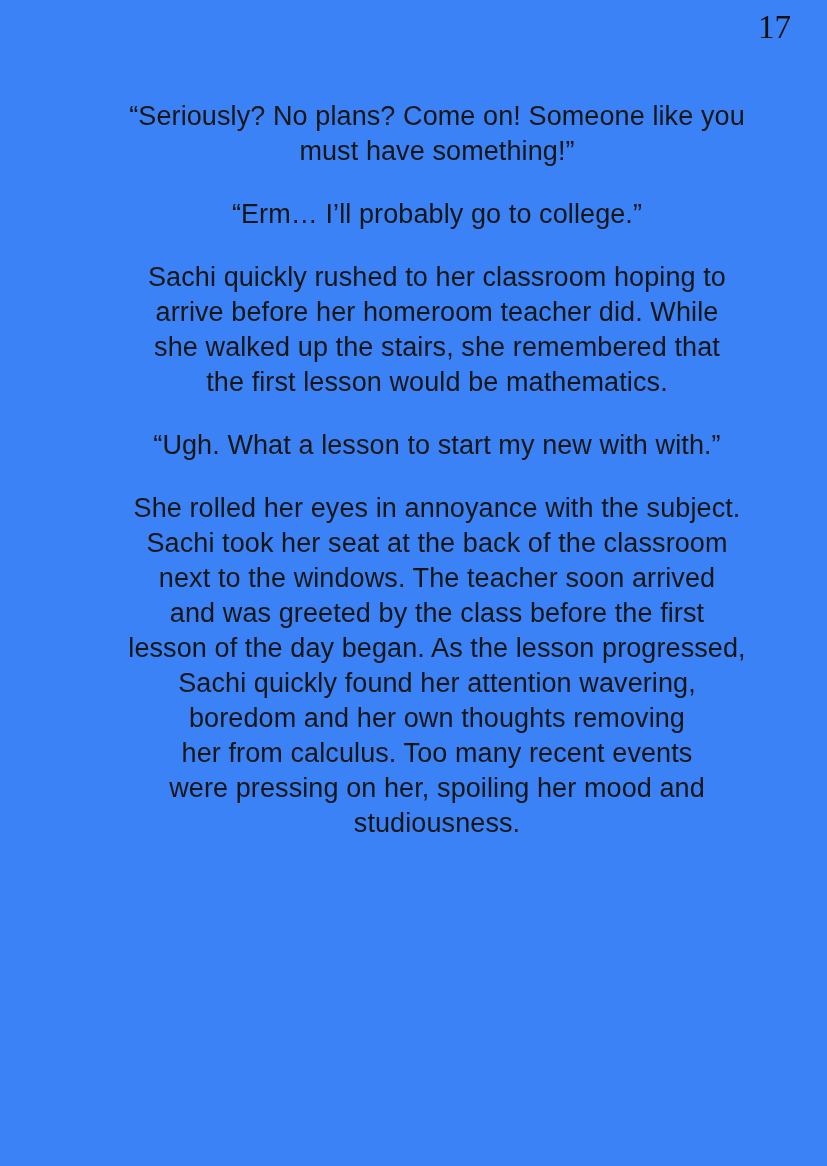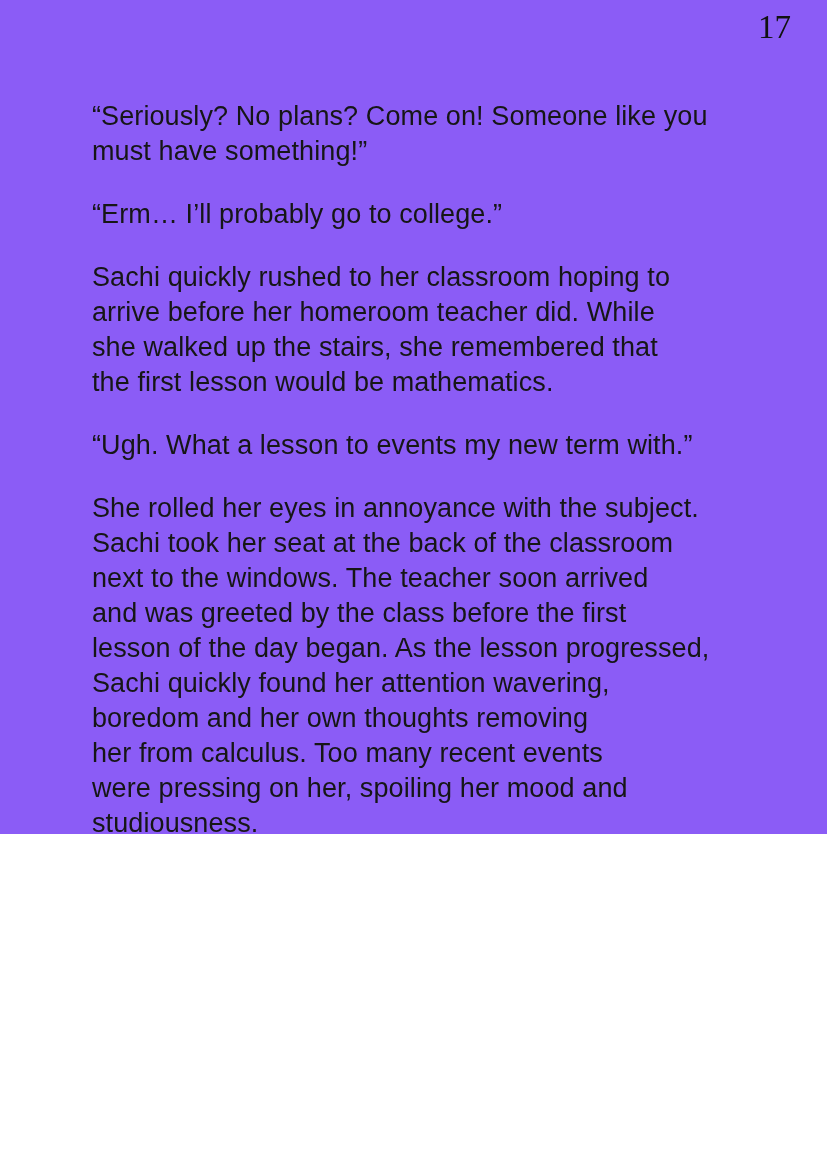--- a/index.html
+++ b/index.html
@@ -3,24 +3,25 @@
 <meta charset="utf-8">
 <style>
   html, body {
     margin: 0;
     padding: 0;
     background: #ffffff;
   }
   .page {
     position: relative;
     width: 827px;
-    height: 834px;
-    background: #8b5cf6;
+    height: 1166px;
+    background: #3b82f6;
     overflow: hidden;
     font-family: "Liberation Sans", "DejaVu Sans", sans-serif;
+    text-align: center;
   }
   .page-number {
     position: absolute;
     top: 8px;
     right: 36px;
     font-family: "Liberation Serif", "DejaVu Serif", serif;
     font-size: 33px;
     color: #111111;
     line-height: 1.2;
   }
@@ -46,21 +47,21 @@
   <div class="page-number">17</div>
 
   <div class="story-text">
     <p class="paragraph">“Seriously? No plans? Come on! Someone like you
 must have something!”</p>
     <p class="paragraph">“Erm… I’ll probably go to college.”</p>
     <p class="paragraph">Sachi quickly rushed to her classroom hoping to
 arrive before her homeroom teacher did. While
 she walked up the stairs, she remembered that
 the first lesson would be mathematics.</p>
-    <p class="paragraph">“Ugh. What a lesson to events my new term with.”</p>
+    <p class="paragraph">“Ugh. What a lesson to start my new with with.”</p>
     <p class="paragraph">She rolled her eyes in annoyance with the subject.
 Sachi took her seat at the back of the classroom
 next to the windows. The teacher soon arrived
 and was greeted by the class before the first
 lesson of the day began. As the lesson progressed,
 Sachi quickly found her attention wavering,
 boredom and her own thoughts removing
 her from calculus. Too many recent events
 were pressing on her, spoiling her mood and
 studiousness.</p>

